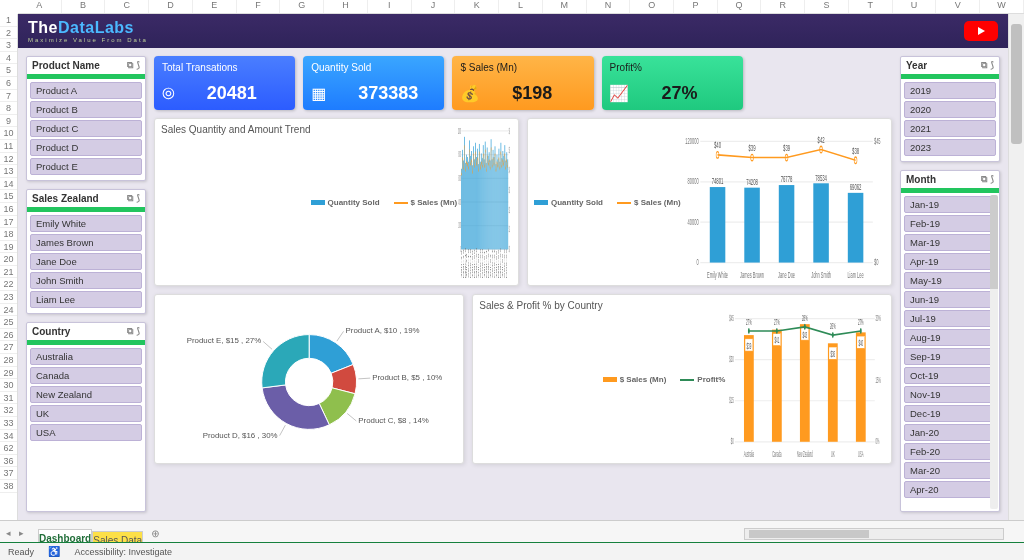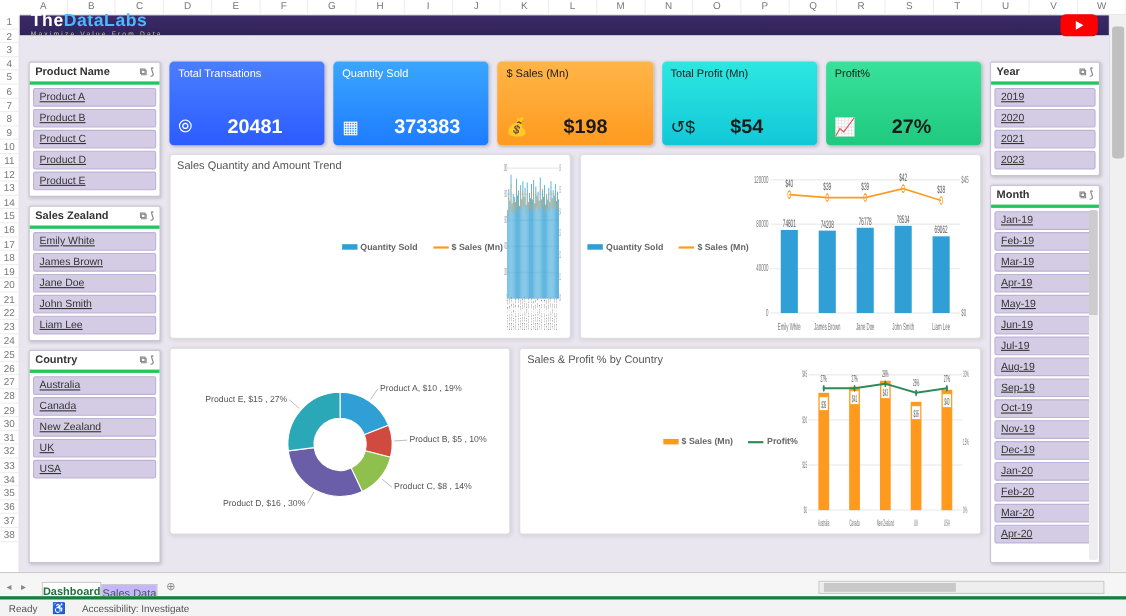--- a/index.html
+++ b/index.html
@@ -4,38 +4,38 @@
 <style>
   * { box-sizing: border-box; margin: 0; padding: 0; font-family: "Segoe UI", Arial, sans-serif; }
   body { background: #fff; font-size: 11px; color: #333; width: 1024px; height: 560px; overflow: hidden; position: relative; }
   .col-headers { position: absolute; top: 0; left: 18px; right: 0; height: 14px; display: flex; background: #fff; border-bottom: 1px solid #ddd; }
   .col-headers span { flex: 1; text-align: center; font-size: 9px; color: #777; border-right: 1px solid #eee; }
   .row-headers { position: absolute; top: 14px; left: 0; width: 18px; bottom: 40px; background: #fff; border-right: 1px solid #ddd; }
   .row-headers span { display: block; font-size: 9px; color: #777; text-align: center; border-bottom: 1px solid #eee; height: 12.6px; line-height: 12.6px;}
   .sheet { position: absolute; top: 14px; left: 18px; right: 16px; bottom: 40px; background:#e9e6ef; }
   .scrollbar-v { position:absolute; right:0; top:14px; bottom:40px; width:16px; background:#f0f0f0; border-left:1px solid #ddd;}
   .scrollbar-v .thumb{position:absolute; left:2px; right:2px; top:10px; height:120px; background:#c0c0c0; border-radius:3px;}
-  .header-bar { background: linear-gradient(180deg,#3b2a66,#2f235a); height: 18px; display: flex; align-items: center; padding: 3px 10px; color: #fff; position:relative;}
+  .header-bar { background: linear-gradient(180deg,#3b2a66,#2f235a); height: 34px; display: flex; align-items: center; padding: 3px 10px; color: #fff; position:relative;}
   .logo { font-size: 16px; font-weight: bold; letter-spacing:.5px;}
   .logo .the{color:#fff;} .logo .data{color:#4bb9ff;}
   .logo-sub{font-size:6px; color:#bc9; letter-spacing:2px;}
   .title { position:absolute; left:0; right:0; text-align:center; font-size: 19px; font-family: "Segoe Script","Comic Sans MS",cursive; font-weight:400;}
   .yt { position:absolute; right:10px; width:34px; height:20px; background:#ff0000; border-radius:5px; display:flex; align-items:center; justify-content:center;}
   .yt::after{content:""; border-left:7px solid #fff; border-top:4px solid transparent; border-bottom:4px solid transparent;}
   .content { position:absolute; top:34px; bottom:0; left:0; right:0; padding: 8px; display:grid; grid-template-columns: 120px 1fr 100px; gap:8px; }
   .left-col, .right-col { display:flex; flex-direction:column; gap:8px; }
   .slicer { background:#fff; border:1px solid #c8c3da; border-radius:2px; box-shadow:1px 1px 3px rgba(0,0,0,.15); display:flex; flex-direction:column; }
-  .slicer-head { display:flex; align-items:center; padding:3px 5px; font-weight:bold; font-size:10px; border-bottom:3px solid #22c55e;}
+  .slicer-head { display:flex; align-items:center; padding:3px 5px; font-weight:bold; font-size:10px; border-bottom:5px solid #22c55e;}
   .slicer-head .icons{margin-left:auto; display:flex; gap:3px; color:#888; font-size:9px;}
   .slicer-items{padding:3px; overflow:hidden; flex:1; position:relative;}
-  .slicer-item{ background:#d4cce4; border:1px solid #bcb1d6; border-radius:2px; padding:2px 5px; margin-bottom:2px; font-size:9.5px; cursor:pointer;text-decoration:underline;}
+  .slicer-item{ background:#d4cce4; border:1px solid #bcb1d6; border-radius:2px; padding:2px 5px; margin-bottom:2px; font-size:9.5px; cursor:pointer;}
   .slicer-items.scroll::after{content:""; position:absolute; right:1px; top:2px; bottom:2px; width:8px; background:linear-gradient(180deg,#ccc 30%,#eee 30%); border-radius:2px;}
   .mid-col{display:flex; flex-direction:column; gap:8px; min-width:0;}
   .kpi-row{display:grid; grid-template-columns:repeat(5,1fr); gap:8px;}
-  .kpi{ border-radius:4px; padding:6px 8px; color:#fff; box-shadow:1px 1px 3px rgba(0,0,0,.2); display:flex; flex-direction:column; justify-content:space-between; height:76px;}
+  .kpi{ border-radius:4px; padding:6px 8px; color:#fff; box-shadow:1px 1px 3px rgba(0,0,0,.2); display:flex; flex-direction:column; justify-content:space-between; height:54px;}
   .kpi .lbl{font-size:10px; font-weight:500;}
   .kpi .valrow{display:flex; align-items:center; gap:8px;}
   .kpi .ico{font-size:16px;}
   .kpi .val{font-size:18px; font-weight:bold;margin-left:24px;}
   .k1{background:linear-gradient(180deg,#4a7eff,#2c5cff);} 
   .k2{background:linear-gradient(180deg,#3aa6ff,#1e7cff);} 
   .k3{background:linear-gradient(180deg,#ffb547,#ff9a1f);} 
   .k4{background:linear-gradient(180deg,#2ce7e0,#12c8d8);} 
   .k5{background:linear-gradient(180deg,#39e29a,#1fc97f);}
   .k3,.k4,.k5{color:#1b1b1b;}
@@ -49,25 +49,25 @@
   .swatch{width:14px; height:5px; display:inline-block;}
   .chart-body{flex:1; position:relative; min-height:0;}
   svg{width:100%; height:100%;}
   .axislbl{font-size:7px; fill:#777;}
   .datalbl{font-size:7.5px; fill:#555;}
   .donut-lbl{font-size:8px; fill:#555;}
   .tabs{position:absolute; bottom:18px; left:0; right:0; height:22px; background:#f6f6f6; border-top:1px solid #ccc; display:flex; align-items:flex-end; padding-left:38px; gap:0; font-size:10px;}
   .tabs .arrow{position:absolute; left:6px; bottom:4px; color:#888; font-size:9px; letter-spacing:3px;}
   .tab{padding:3px 0; border:1px solid #ccc; border-bottom:none; background:#fff; color:#216e39; position:relative; top:7px;}
   .tab.active{font-weight:bold; border-bottom:2px solid #fff;}
-  .tab.inactive{background:#c4b5fd; color:#555;}
+  .tab.inactive{background:#fde047; color:#555;}
   .addtab{padding:3px 8px; color:#888;}
   .hscroll{position:absolute; right:20px; bottom:2px; width:260px; height:12px; background:#eee; border:1px solid #ccc;}
   .hscroll .th{position:absolute; left:4px; width:120px; top:1px; bottom:1px; background:#c8c8c8;}
-  .status{position:absolute; bottom:0; left:0; right:0; height:18px; background:#f3f3f3; border-top:3px solid #15803d; display:flex; align-items:center; padding:0 8px; font-size:9px; color:#555; gap:14px;}
+  .status{position:absolute; bottom:0; left:0; right:0; height:18px; background:#f3f3f3; border-top:1px solid #15803d; display:flex; align-items:center; padding:0 8px; font-size:9px; color:#555; gap:14px;}
   .status .ic{font-size:10px;}
 </style>
 </head>
 <body>
 
 <div class="col-headers">
     <span>A</span>
     <span>B</span>
     <span>C</span>
     <span>D</span>
@@ -119,21 +119,21 @@
     <span>25</span>
     <span>26</span>
     <span>27</span>
     <span>28</span>
     <span>29</span>
     <span>30</span>
     <span>31</span>
     <span>32</span>
     <span>33</span>
     <span>34</span>
-    <span>35</span>
+    <span>62</span>
     <span>36</span>
     <span>37</span>
     <span>38</span>
   </div>
 <div class="scrollbar-v">
     <div class="thumb"></div>
   </div>
 
 <div class="sheet">
   <div class="header-bar">
@@ -210,27 +210,20 @@
             <div class="valrow">
               <span class="ico">▦</span>
               <span class="val">373383</span>
             </div>
           </div>
         <div class="kpi k3">
             <div class="lbl">$ Sales (Mn)</div>
             <div class="valrow">
               <span class="ico">💰</span>
               <span class="val">$198</span>
-            </div>
-          </div>
-        <div class="kpi k4">
-            <div class="lbl">Total Profit (Mn)</div>
-            <div class="valrow">
-              <span class="ico">↺$</span>
-              <span class="val">$54</span>
             </div>
           </div>
         <div class="kpi k5">
             <div class="lbl">Profit%</div>
             <div class="valrow">
               <span class="ico">📈</span>
               <span class="val">27%</span>
             </div>
           </div>
       </div>

